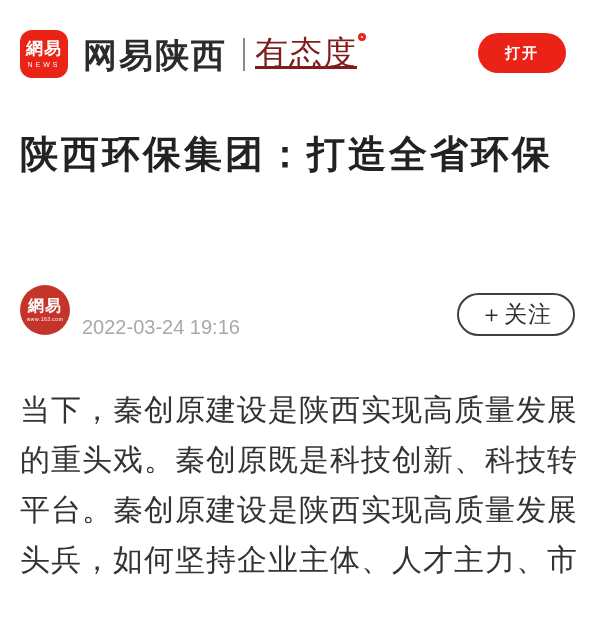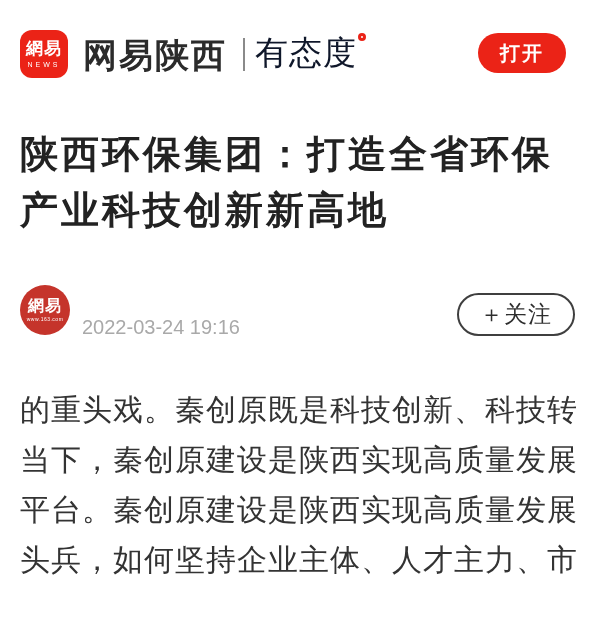--- a/index.html
+++ b/index.html
@@ -30,29 +30,29 @@
   .app-icon-cn{font-size:17px;font-weight:bold;letter-spacing:1px;line-height:19px;font-family:"Liberation Serif",serif;}
   .app-icon-en{font-size:7px;letter-spacing:3px;line-height:9px;margin-top:2px;}
   .brand{
     position:absolute;left:83px;top:36px;font-size:34px;line-height:38px;
     font-weight:700;color:var(--brand-text);letter-spacing:2px;white-space:nowrap;
   }
   .brand-divider{position:absolute;left:243px;top:38px;width:2px;height:33px;background:var(--divider-gray);}
   .slogan{
     position:absolute;left:255px;top:35px;font-size:33px;line-height:37px;
     font-family:"Liberation Serif","DejaVu Serif",serif;font-weight:400;
-    color:#0f172a;letter-spacing:1px;white-space:nowrap;
+    color:#7f1d1d;letter-spacing:1px;white-space:nowrap;text-decoration:underline;
   }
   .slogan-mark{
     display:inline-block;width:8px;height:8px;border:3px solid var(--brand-red);
     border-radius:50%;vertical-align:top;margin:-2px 0 0 1px;
   }
   .open-btn{
     position:absolute;left:478px;top:33px;width:88px;height:40px;border:none;
-    border-radius:20px;background:var(--brand-red);color:#ffffff;font-size:20px;
+    border-radius:20px;background:var(--brand-red);color:#ffffff;font-size:15px;
     font-weight:700;letter-spacing:2px;display:flex;align-items:center;
     justify-content:center;cursor:pointer;font-family:Liberation Sans, sans-serif;
   }
 
   
   .title{position:absolute;left:20px;top:126px;width:566px;color:var(--title-text);}
   .title-line{
     display:block;font-size:38px;line-height:56px;font-weight:800;
     letter-spacing:3px;white-space:nowrap;
   }
@@ -101,32 +101,31 @@
     <div class="brand">网易陕西</div>
     <div class="brand-divider"></div>
     <div class="slogan">
       <span>有态度</span><span class="slogan-mark"></span>
     </div>
     <button class="open-btn">打开</button>
   </header>
 
   <h1 class="title">
     <span class="title-line">陕西环保集团：打造全省环保</span>
-    <span class="title-line">产业科技创新新高地</span>
   </h1>
 
   <div class="author-row">
     <div class="avatar">
       <span class="avatar-cn">網易</span>
       <span class="avatar-site">www.163.com</span>
     </div>
     <div class="author-date">2022-03-24 19:16</div>
     <button class="follow-btn">＋关注</button>
   </div>
 
   <div class="article-body">
+    <span class="body-line">当下，秦创原建设是陕西实现高质量发展</span>
     <span class="body-line">的重头戏。秦创原既是科技创新、科技转</span>
-    <span class="body-line">当下，秦创原建设是陕西实现高质量发展</span>
     <span class="body-line">平台。秦创原建设是陕西实现高质量发展</span>
     <span class="body-line">头兵，如何坚持企业主体、人才主力、市</span>
   </div>
 
 </div>
 
 </body></html>

